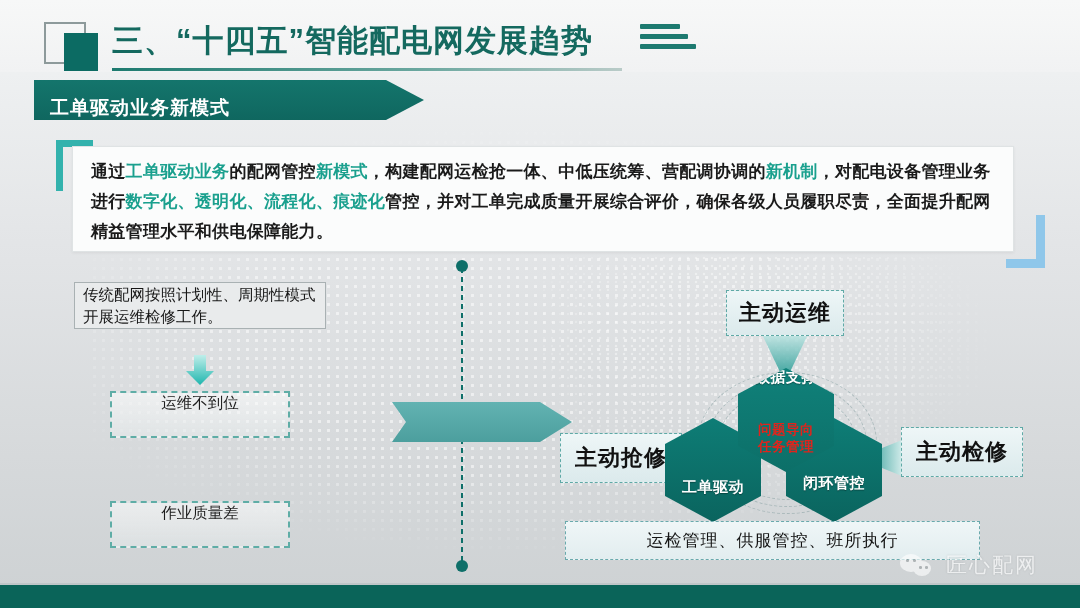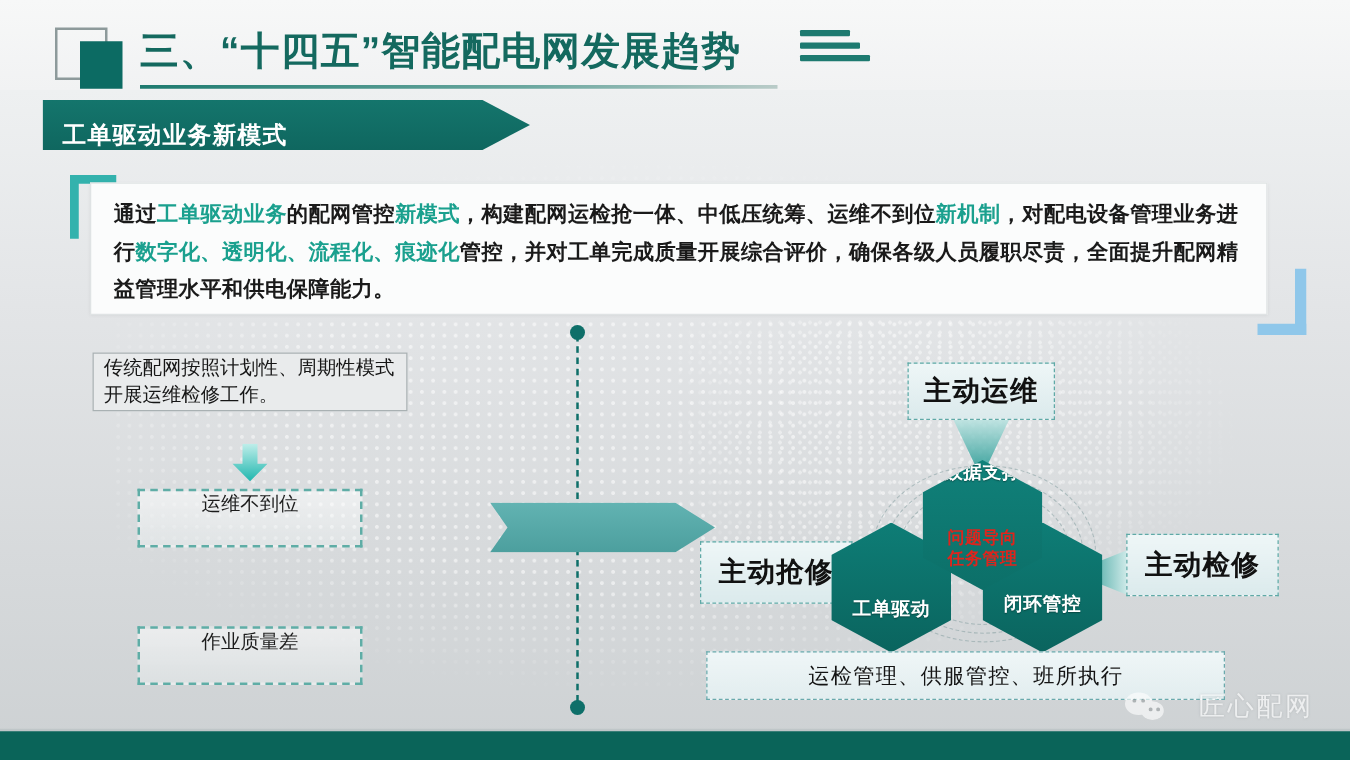--- a/index.html
+++ b/index.html
@@ -161,21 +161,21 @@
     position:absolute;left:565px;top:521px;width:413px;height:37px;
     border:1.6px dashed #6aa9ac;
     background:linear-gradient(180deg,#eff6f7 0%,#e2edef 100%);
     display:flex;align-items:center;justify-content:center;
   }
   #bottomBarText{font-size:17px;color:#141414;font-weight:500;letter-spacing:1px;}
 
   
   #watermark{
     position:absolute;left:900px;top:548px;height:34px;
-    display:flex;align-items:center;gap:25px;opacity:.62;justify-content:flex-end;
+    display:flex;align-items:center;gap:12px;opacity:.62;justify-content:flex-end;
   }
   #wmLogo{position:relative;width:34px;height:26px;}
   .bubble{position:absolute;background:#fff;border-radius:50%;}
   #b1{left:0;top:2px;width:22px;height:18px;}
   #b2{left:13px;top:9px;width:18px;height:15px;}
   .eye{position:absolute;width:2.6px;height:2.6px;background:#9aa0a2;border-radius:50%;}
   #wmText{font-size:21px;color:#ffffff;font-weight:500;letter-spacing:2px;
     text-shadow:0 0 2px rgba(120,125,127,.6);}
 
   
@@ -201,21 +201,21 @@
       <i></i>
   </div>
 
   <div id="banner">
     <div id="bannerText">工单驱动业务新模式</div>
   </div>
 
   <div id="cardCornerTL"></div>
   <div id="cardCornerBR"></div>
   <div id="card">
-    <div id="cardText"><span>通过</span><span class="hl">工单驱动业务</span><span>的配网管控</span><span class="hl">新模式</span><span>，构建配网运检抢一体、中低压统筹、运维不到位</span><span class="hl">新机制</span><span>，对配电设备管理业务进行</span><span class="hl">数字化、透明化、流程化、痕迹化</span><span>管控，并对工单完成质量开展综合评价，确保各级人员履职尽责，全面提升配网精益管理水平和供电保障能力。</span></div>
+    <div id="cardText"><span>通过</span><span class="hl">工单驱动业务</span><span>的配网管控</span><span class="hl">新模式</span><span>，构建配网运检抢一体、中低压统筹、营配调协调的</span><span class="hl">新机制</span><span>，对配电设备管理业务进行</span><span class="hl">数字化、透明化、流程化、痕迹化</span><span>管控，并对工单完成质量开展综合评价，确保各级人员履职尽责，全面提升配网精益管理水平和供电保障能力。</span></div>
   </div>
 
   <div id="divDotTop"></div>
   <div id="divider"></div>
   <div id="divDotBot"></div>
 
   <div id="calloutBox">
     <div id="calloutText">传统配网按照计划性、周期性模式开展运维检修工作。</div>
   </div>
 

